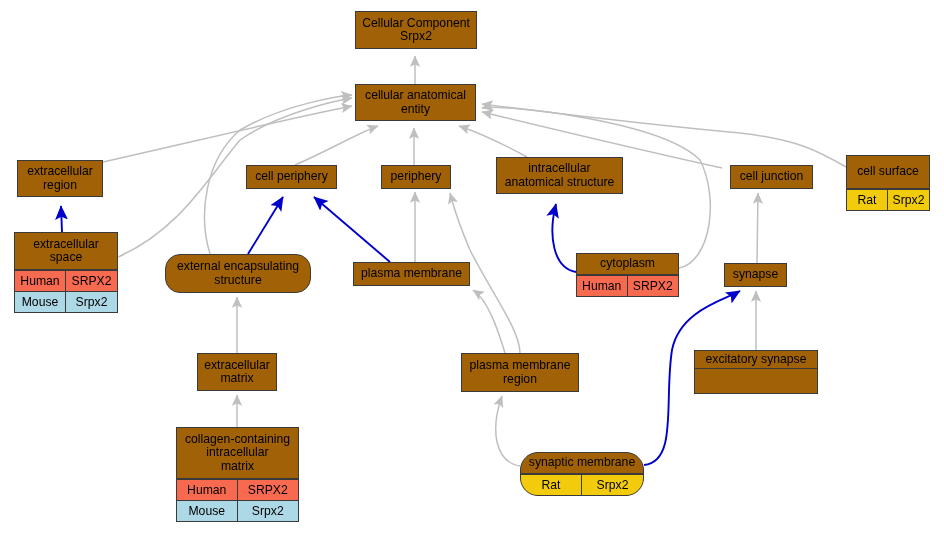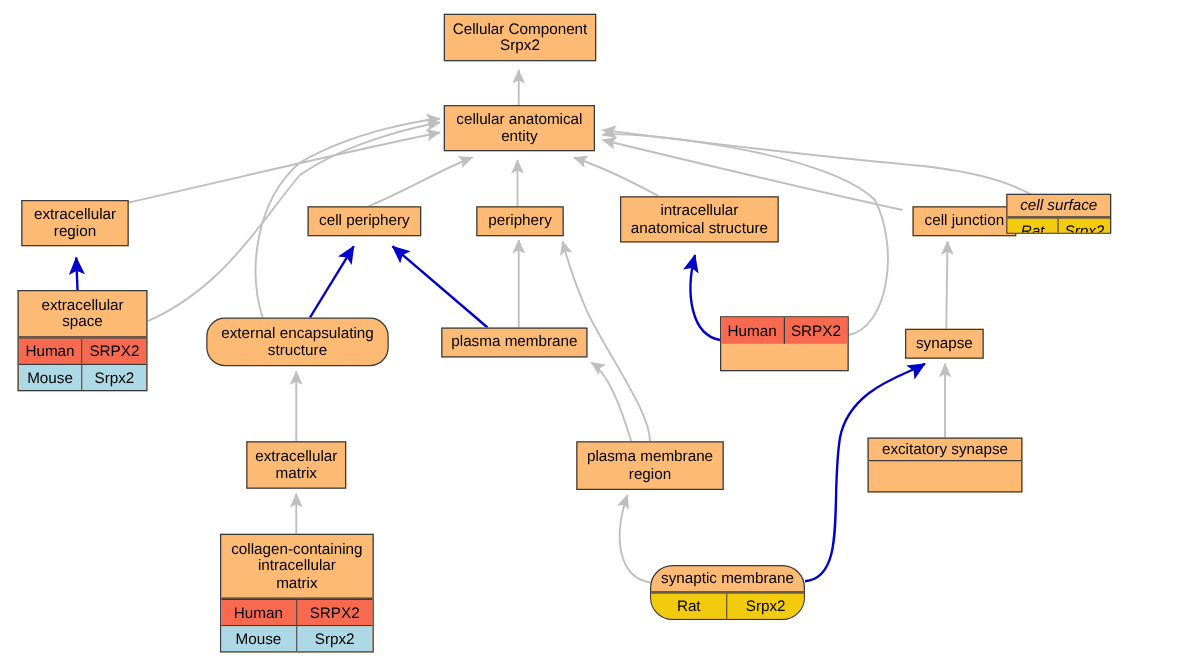--- a/index.html
+++ b/index.html
@@ -20,21 +20,21 @@
     left: 0;
     top: 0;
     width: 944px;
     height: 533px;
     pointer-events: none;
   }
   .node {
     position: absolute;
     box-sizing: border-box;
     border: 1.4px solid #3a3a3a;
-    background: #fdba74;
+    background: #a16207;
     display: flex;
     flex-direction: column;
     overflow: hidden;
   }
   .node-title {
     flex: 1 1 auto;
     display: flex;
     align-items: center;
     justify-content: center;
     text-align: center;
@@ -134,21 +134,21 @@
       <div class="node" style="left: 381px; top: 165px; width: 70px; height: 24px;">
         <div class="node-title">periphery</div>
       </div>
       <div class="node" style="left: 496px; top: 157px; width: 127px; height: 37px;">
         <div class="node-title">intracellular
 anatomical structure</div>
       </div>
       <div class="node" style="left: 690px; top: 165px; width: 83px; height: 24px; margin-left: 40px;">
         <div class="node-title">cell junction</div>
       </div>
-      <div class="node has-rows" style="left: 805px; top: 155px; width: 84px; height: 32px; font-style: italic;">
+      <div class="node has-rows" style="left: 846px; top: 155px; width: 84px; height: 56px;">
         <div class="node-title">cell surface</div>
         <div class="row rat">
           <div class="cell left">Rat</div>
           <div class="cell right">Srpx2</div>
         </div>
       </div>
       <div class="node has-rows" style="left: 14px; top: 232px; width: 104px; height: 81px;">
         <div class="node-title">extracellular
 space</div>
         <div class="row human">
@@ -161,20 +161,21 @@
         </div>
       </div>
       <div class="node" style="left: 165px; top: 254px; width: 146px; height: 39px; border-radius: 15px;">
         <div class="node-title">external encapsulating
 structure</div>
       </div>
       <div class="node" style="left: 353px; top: 262px; width: 117px; height: 24px;">
         <div class="node-title">plasma membrane</div>
       </div>
       <div class="node has-rows" style="left: 576px; top: 253px; width: 103px; height: 44px;">
+        <div class="node-title">cytoplasm</div>
         <div class="row human">
           <div class="cell left">Human</div>
           <div class="cell right">SRPX2</div>
         </div>
       </div>
       <div class="node" style="left: 724px; top: 263px; width: 63px; height: 24px;">
         <div class="node-title">synapse</div>
       </div>
       <div class="node" style="left: 197px; top: 353px; width: 80px; height: 38px;">
         <div class="node-title">extracellular

